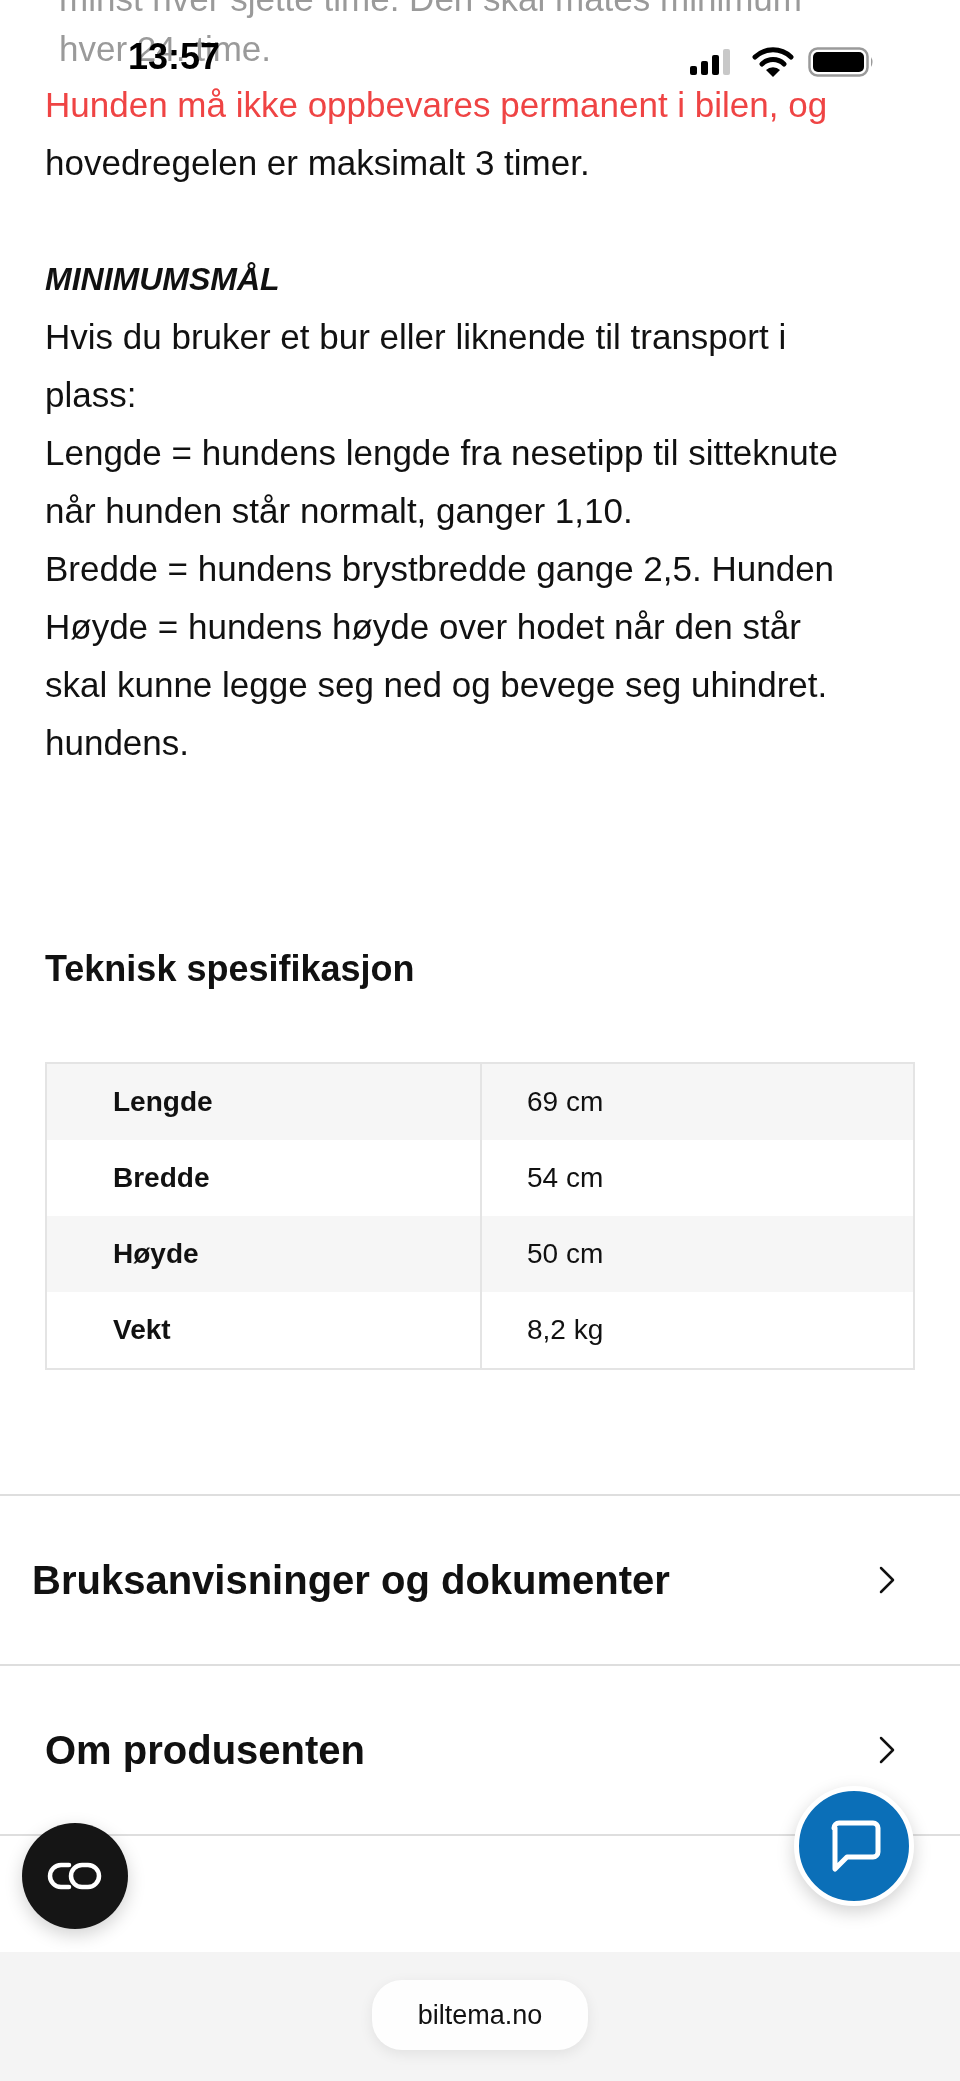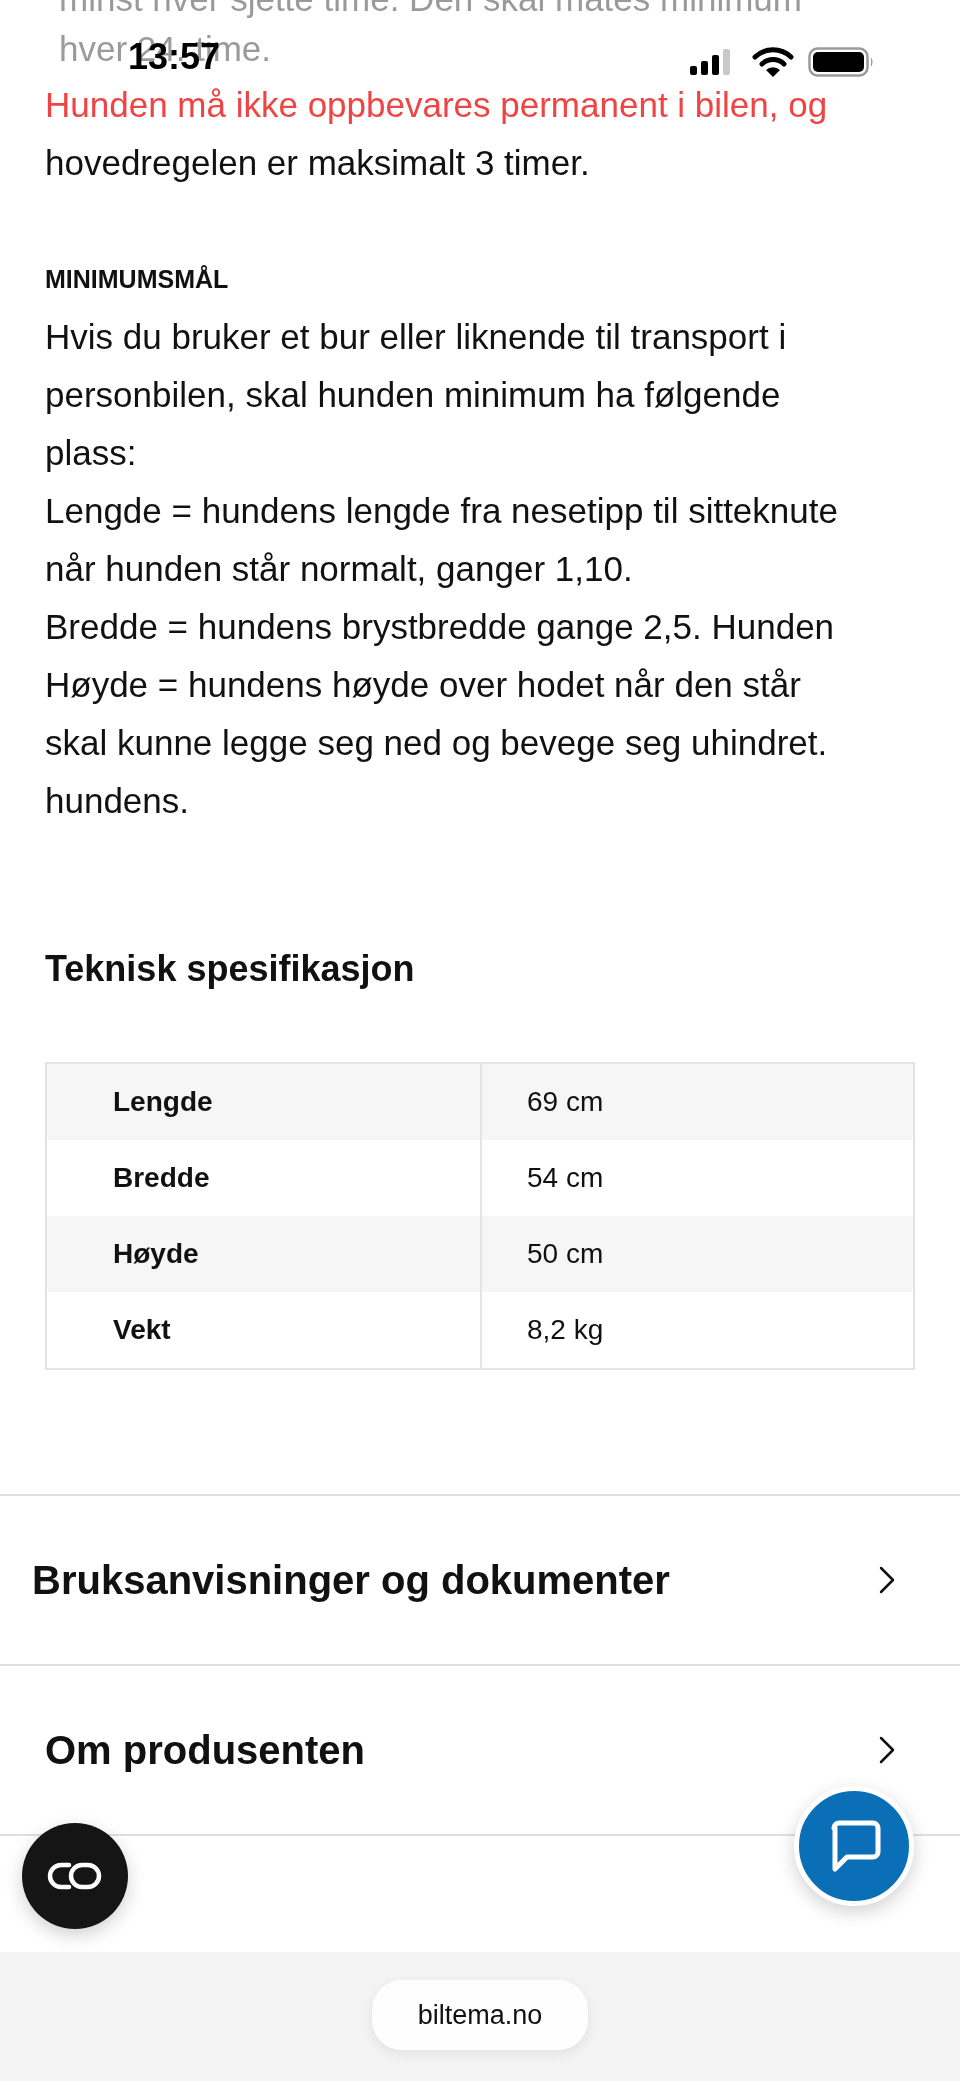--- a/index.html
+++ b/index.html
@@ -15,21 +15,21 @@
   .faded-line.l1 { top: -30px; }
   .faded-line.l2 { top: 20px; }
 
   .body-text {
     position: absolute; left: 45px; width: 880px; font-size: 35px; line-height: 58px; color: #111;
   }
   .body-text p { white-space: nowrap; }
   .block-a { top: 76px; }
   .block-a .dim { color: #ef4444; }
   .block-b { top: 250px; }
-  .heading-upper { font-weight: bold; font-size: 25px; }
+  .heading-upper { font-weight: bold; font-size: 32px; font-style: italic; }
 
   .section-title {
     position: absolute; left: 45px; top: 948px; font-size: 36px; font-weight: bold; color: #111;
   }
 
   .spec-table {
     position: absolute; left: 45px; top: 1062px; width: 870px; border: 2px solid #e4e4e4;
     border-collapse: collapse;
   }
   .spec-row { display: flex; height: 76px; }
@@ -73,21 +73,20 @@
   <div class="faded-line l2">hver 24. time.</div>
 
   <div class="body-text block-a">
     <p class="dim">Hunden må ikke oppbevares permanent i bilen, og</p>
     <p>hovedregelen er maksimalt 3 timer.</p>
   </div>
 
   <div class="body-text block-b">
     <p class="heading-upper">MINIMUMSMÅL</p>
     <p>Hvis du bruker et bur eller liknende til transport i</p>
-    <p>personbilen, skal hunden minimum ha følgende</p>
     <p>plass:</p>
     <p>Lengde = hundens lengde fra nesetipp til sitteknute</p>
     <p>når hunden står normalt, ganger 1,10.</p>
     <p>Bredde = hundens brystbredde gange 2,5. Hunden</p>
     <p>Høyde = hundens høyde over hodet når den står</p>
     <p>skal kunne legge seg ned og bevege seg uhindret.</p>
     <p>hundens.</p>
   </div>
 
   <div class="section-title">Teknisk spesifikasjon</div>

